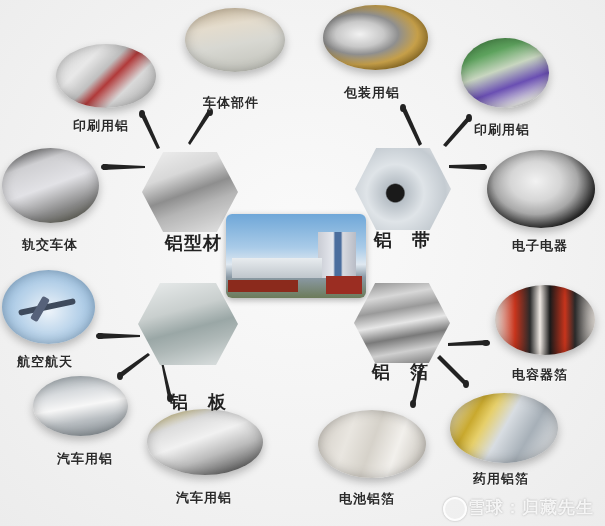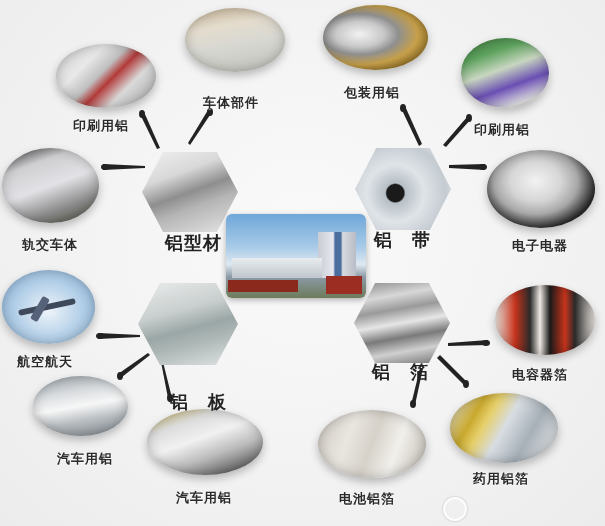--- a/index.html
+++ b/index.html
@@ -161,13 +161,14 @@
   <div class="ellipse" style="left:450px;top:393px;width:108px;height:70px;background:linear-gradient(120deg,#e6e6e6 0%,#c9a92e 25%,#e6cf6a 35%,#d8dde2 50%,#a7b0b8 70%,#f2f2f2 100%);"></div>
   <div class="label" style="left:473px;top:470px;">药用铝箔</div>
 
   <div class="ellipse" style="left:318px;top:410px;width:108px;height:68px;background:linear-gradient(110deg,#cfcac2 0%,#e9e6e0 30%,#d6d2ca 50%,#f2f0ec 70%,#bfbab1 100%);"></div>
   <div class="label" style="left:339px;top:490px;">电池铝箔</div>
 
   <div class="hex" style="left:354px;top:283px;width:96px;height:80px;background:linear-gradient(170deg,#8a8a8a 0%,#d7d7d7 20%,#9a9a9a 35%,#e6e6e6 50%,#7a7a7a 65%,#cfcfcf 80%,#6e6e6e 100%);"></div>
   <div class="hexlabel" style="left:372px;top:360px;">铝　箔</div>
 
   <div class="wm-icon"></div>
+  <div class="watermark" style="left:468px;">雪球：归藏先生</div>
 </div>
 
 </body></html>

